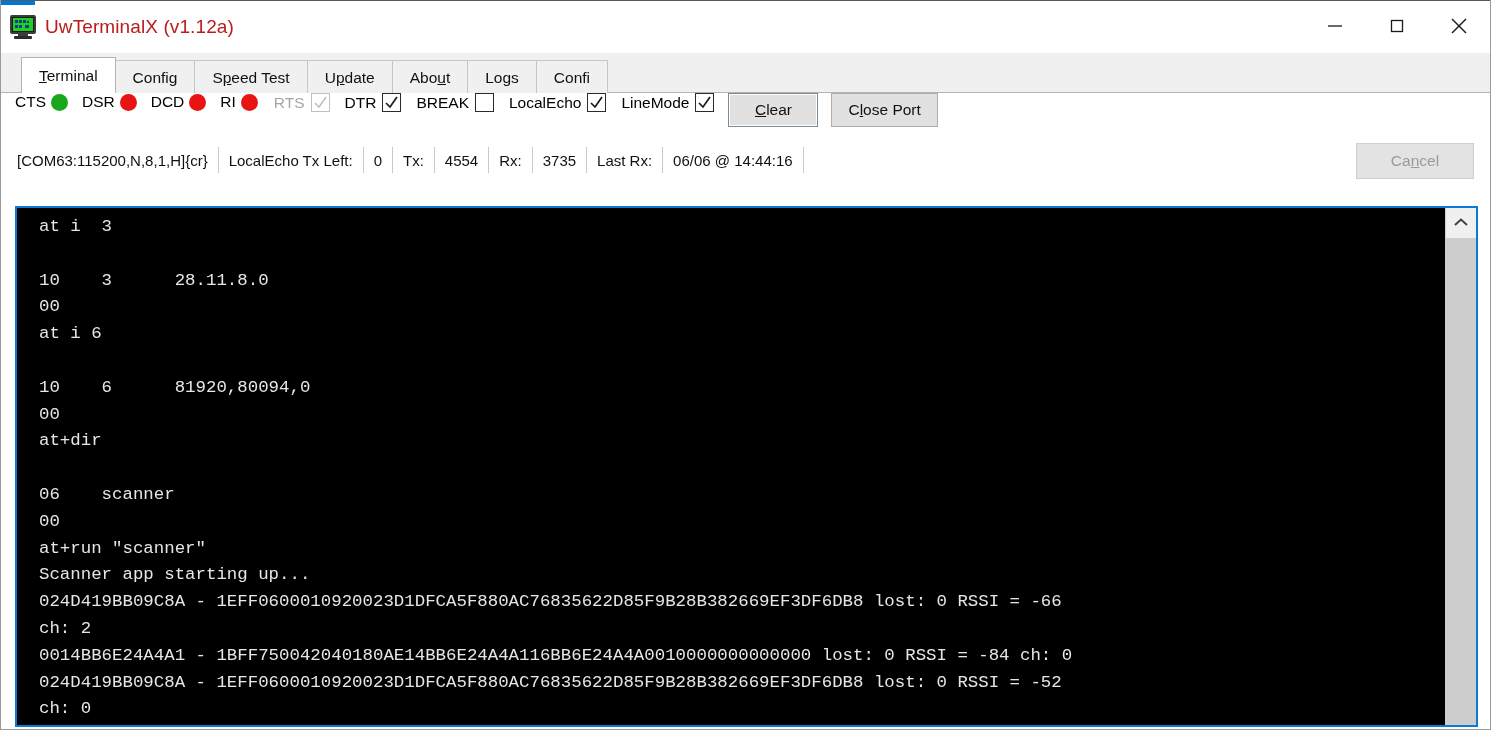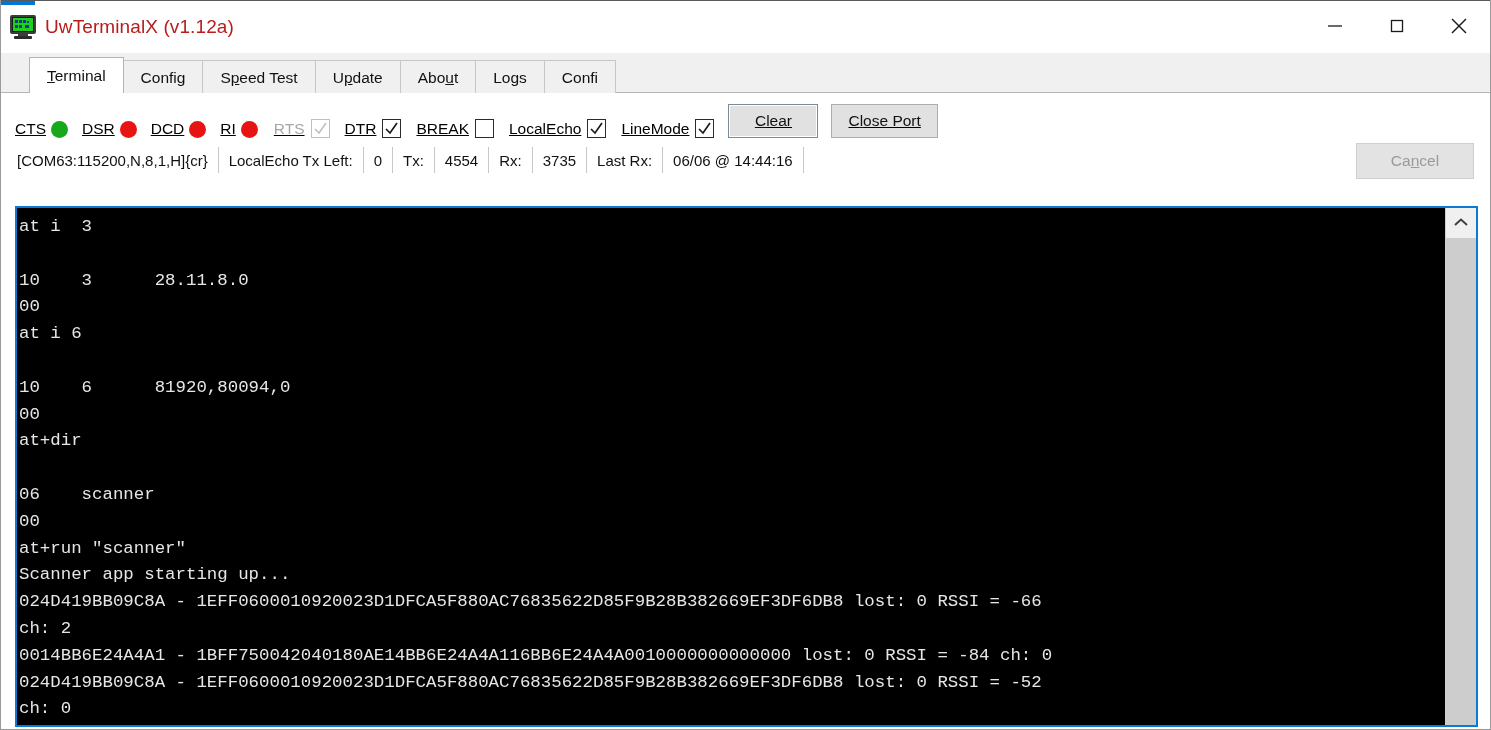--- a/index.html
+++ b/index.html
@@ -107,21 +107,21 @@
   }
   .winbtn svg { display: block; }
 
   
   .tabstrip {
     position: relative;
     height: 40px;
     background: #f0f0f0;
     display: flex;
     align-items: flex-end;
-    padding-left: 28px;
+    padding-left: 20px;
     box-sizing: border-box;
     border-bottom: 1px solid #b4b4b4;
   }
   .tab {
     height: 33px;
     line-height: 33px;
     padding: 0 17px;
     font-size: 15.5px;
     color: #111111;
     background: #f0f0f0;
@@ -140,26 +140,25 @@
     line-height: 35px;
     z-index: 3;
     top: 1px;
   }
   .mn { text-decoration: underline; }
 
   
   .ctrlrow {
     height: 45px;
     display: flex;
-    align-items: flex-end;
+    align-items: flex-start;
     padding-left: 14px;
     background: #ffffff;
     box-sizing: border-box;
     white-space: nowrap;
-    text-decoration: underline;
   }
   .sig {
     display: flex;
     align-items: center;
     margin-right: 14px;
   }
   .sig .lbl {
     font-size: 15.5px;
     margin-right: 5px;
   }
@@ -251,21 +250,21 @@
     display: flex;
     overflow: hidden;
   }
   .terminal {
     flex: 1 1 auto;
     background: #000000;
     color: #e6e6e6;
     font-family: "Liberation Mono", "DejaVu Sans Mono", monospace;
     font-size: 17.4px;
     line-height: 26.8px;
-    padding: 6px 0 0 2px;
+    padding: 6px 0 0 22px;
     white-space: pre;
     overflow: hidden;
     box-sizing: border-box;
     letter-spacing: 0px;
   }
   .terminal .ln { display: block; height: 26.8px; }
   .vscroll {
     width: 31px;
     background: #f0f0f0;
     border-left: 1px solid #d0d0d0;

